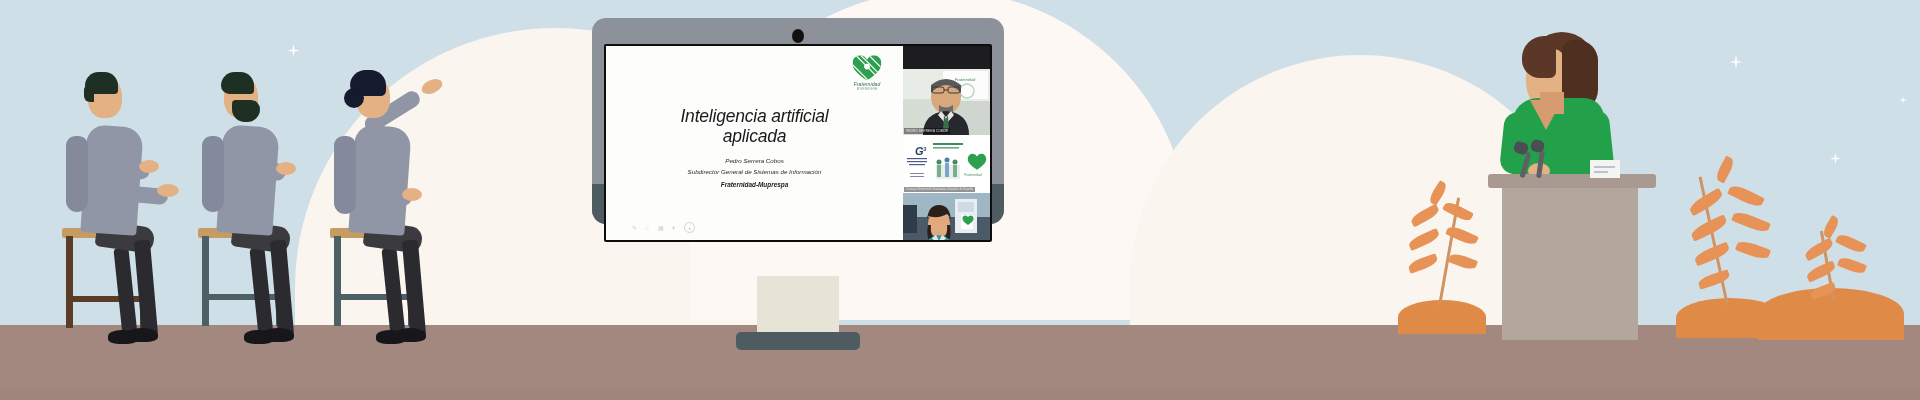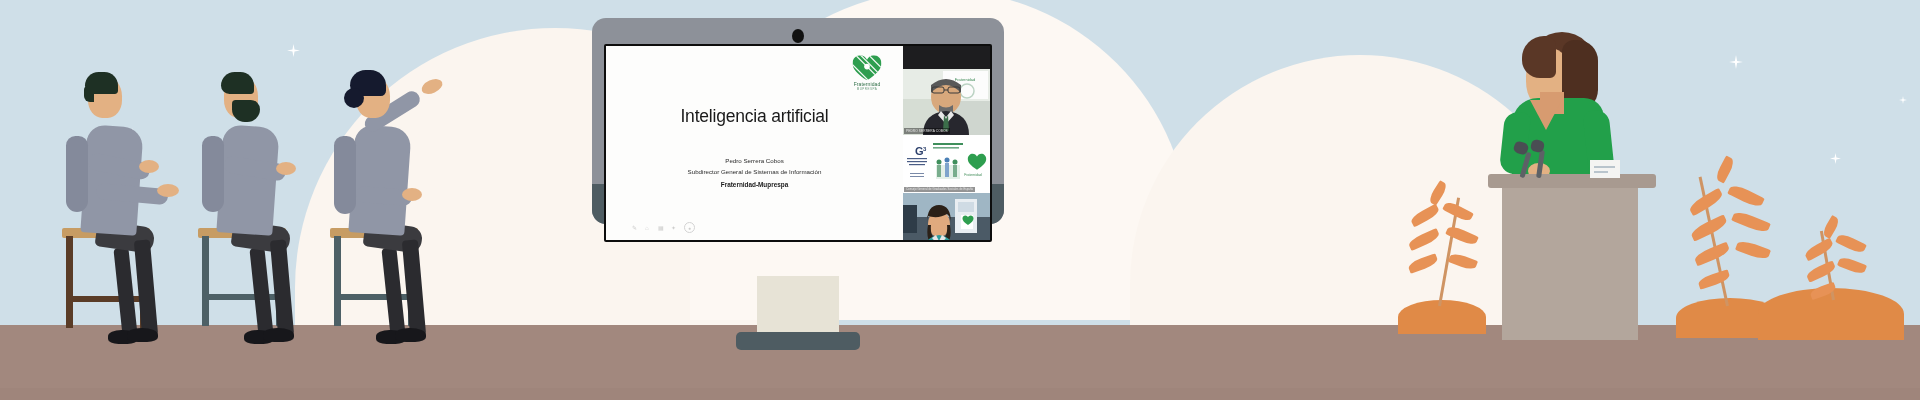--- a/index.html
+++ b/index.html
@@ -36,21 +36,21 @@
   .hair{position:absolute;background:#1e3024;}
   .hairdark{position:absolute;background:#151a2e;}
   .arm{position:absolute;background:#9096a6;border-radius:12px;}
   .armdk{position:absolute;background:#848a9b;border-radius:12px;}
   .hand{position:absolute;background:#e3b183;border-radius:50%;}
   .leg-u{position:absolute;background:#3b3b3f;}
   .leg-d{position:absolute;background:#2b2b2f;}
   .shoe{position:absolute;background:#17171b;border-radius:45% 50% 35% 35%;}
 
   
-  #monitor{position:absolute;left:592px;top:18px;width:412px;height:206px;}
+  #monitor{position:absolute;left:592px;top:18px;width:412px;height:206px;font-style:italic;}
   .mon-shell{position:absolute;inset:0;background:#8d9199;border-radius:14px;}
   .mon-shell-btm{position:absolute;left:0;bottom:0;width:100%;height:40px;background:#4e5c62;border-radius:0 0 14px 14px;}
   .mon-bezel{position:absolute;left:12px;top:26px;width:388px;height:198px;background:#0d0d0d;border-radius:2px;}
   .webcam{position:absolute;left:50%;top:11px;margin-left:-6px;width:12px;height:14px;background:#111;border-radius:50%;}
   .mon-neck{position:absolute;left:50%;margin-left:-41px;top:258px;width:82px;height:58px;background:#e7e3d6;}
   .mon-base{position:absolute;left:50%;margin-left:-62px;top:314px;width:124px;height:18px;background:#4e5c62;border-radius:5px;}
 
   
   .screen{position:absolute;left:14px;top:28px;width:384px;height:194px;background:#1b1b1b;display:flex;overflow:hidden;}
   .slide{position:relative;width:297px;height:194px;background:#fdfdfc;}
@@ -202,20 +202,21 @@
               </g>
               <circle cx="50" cy="40" r="9" fill="#ffffff"></circle>
             </g>
           </svg>
           <div class="logo-t1">Fraternidad</div>
           <div class="logo-t2">MUPRESPA</div>
         </div>
 
         <div class="slide-title">
           <div>Inteligencia artificial</div>
+          <div>aplicada</div>
         </div>
         <div class="slide-sub1">Pedro Serrera Cobos</div>
         <div class="slide-sub2">Subdirector General de Sistemas de Información</div>
         <div class="slide-sub3">Fraternidad-Muprespa</div>
 
         <div class="slide-toolbar">
           <div class="tb-ico">✎</div>
           <div class="tb-ico">⌂</div>
           <div class="tb-ico">▦</div>
           <div class="tb-ico">✦</div>

